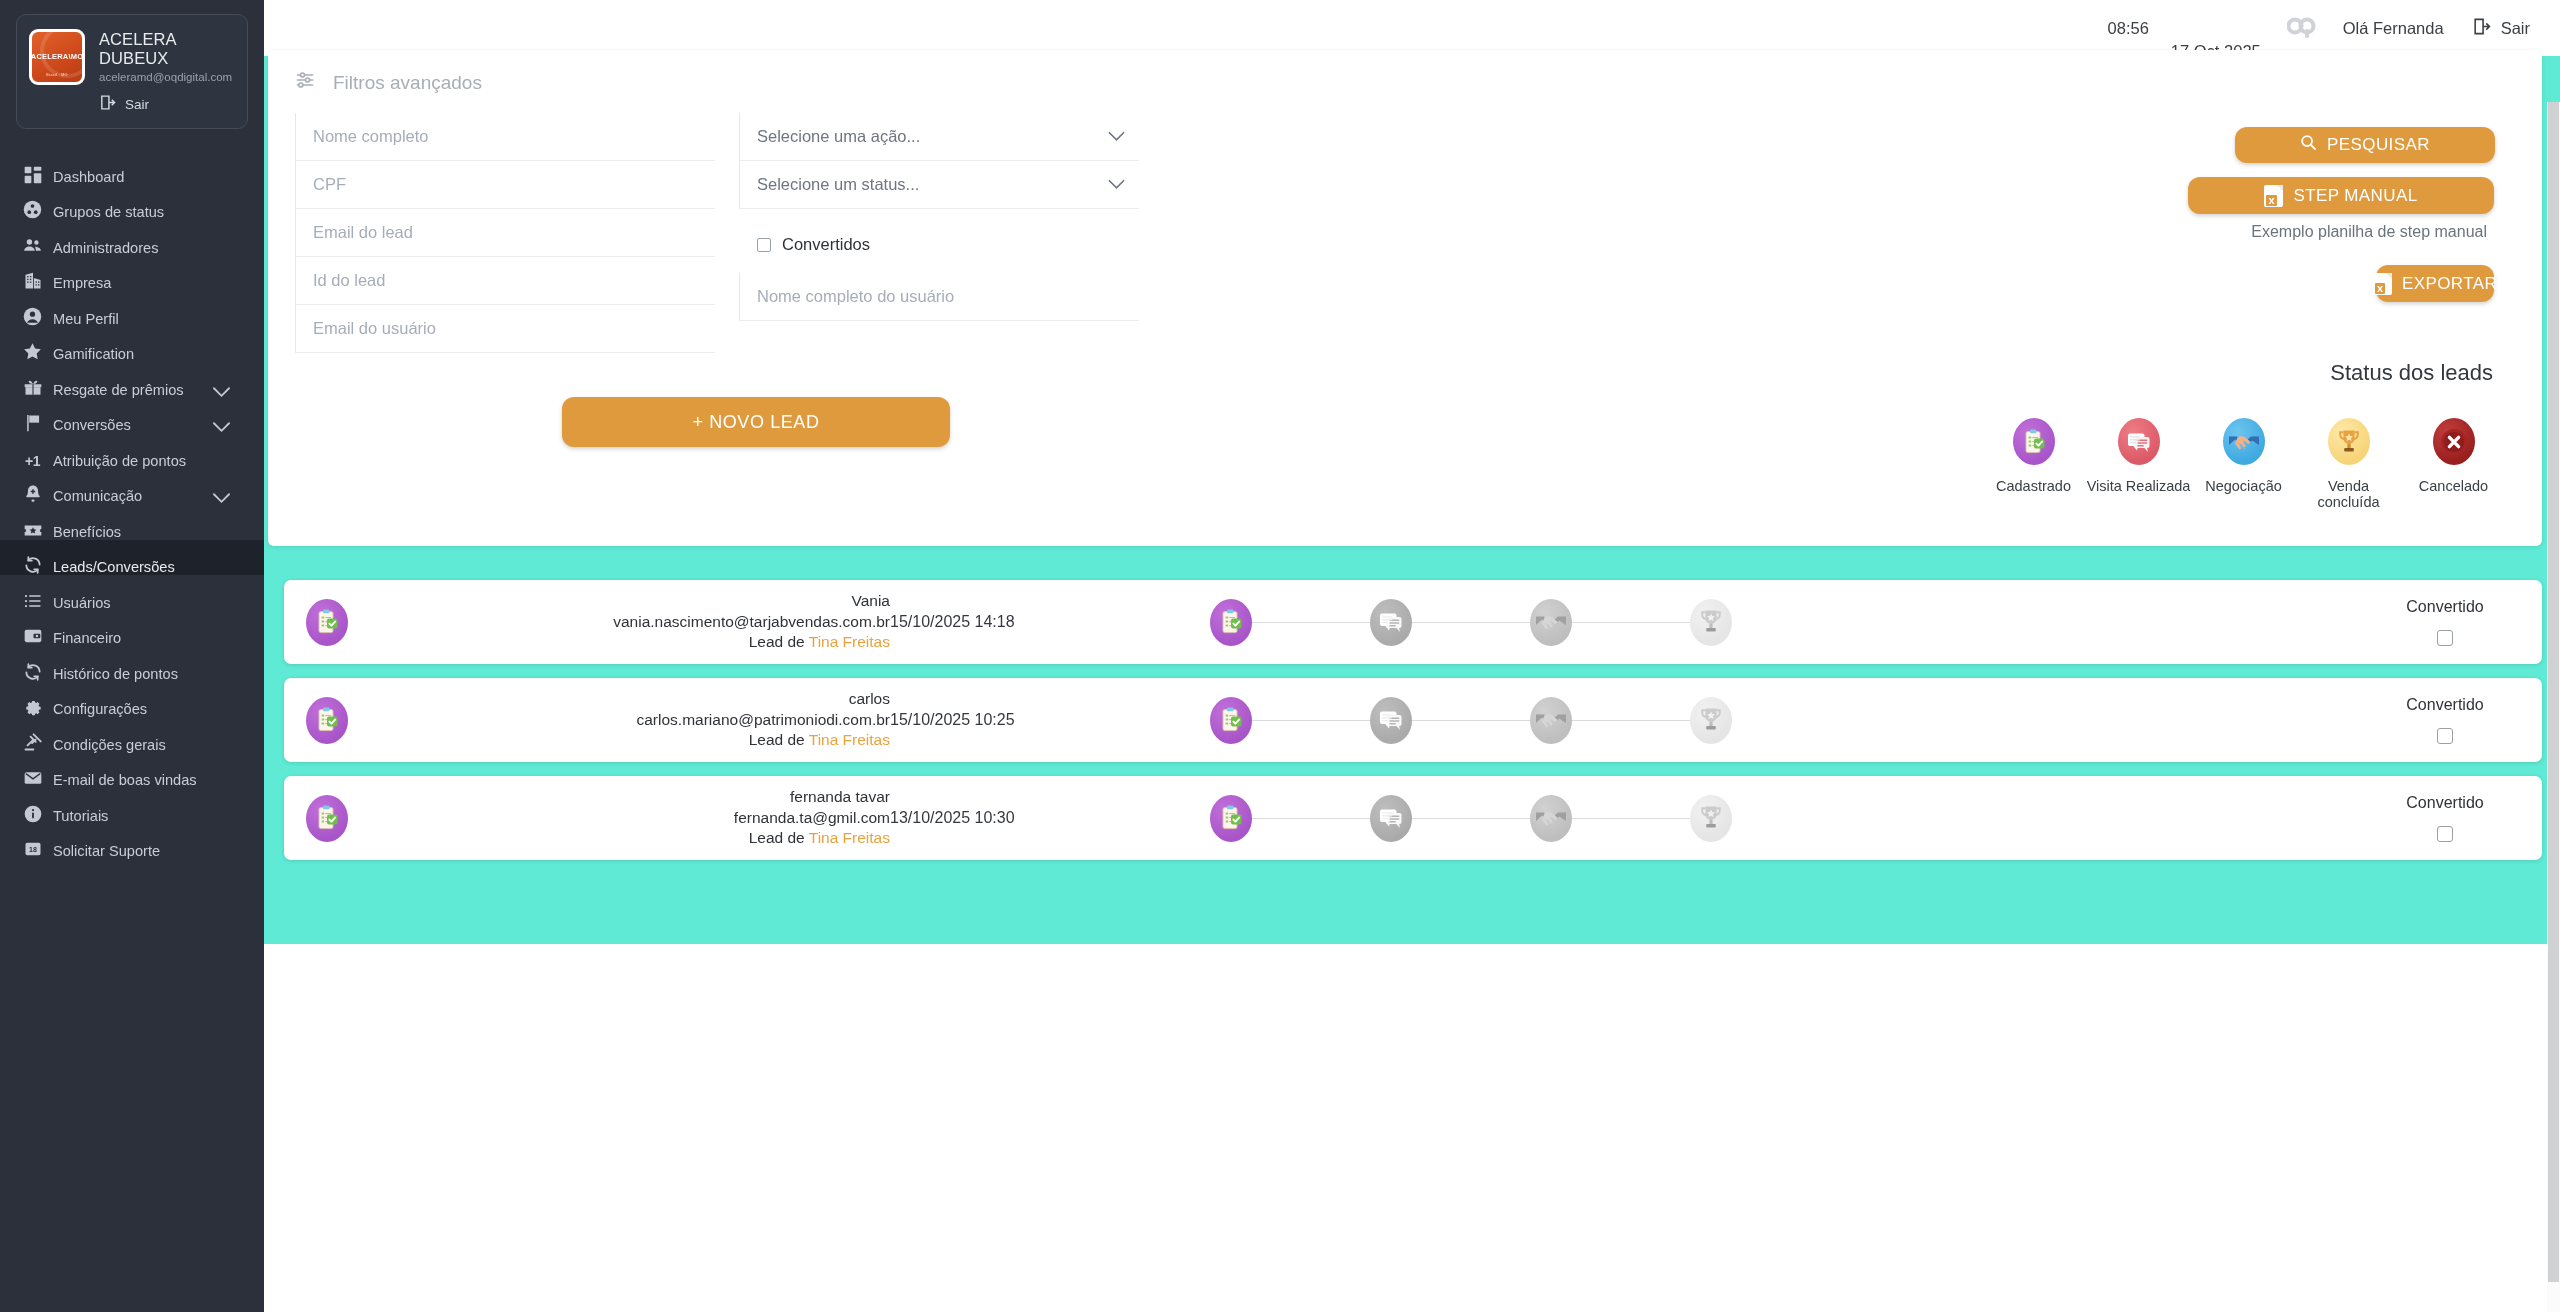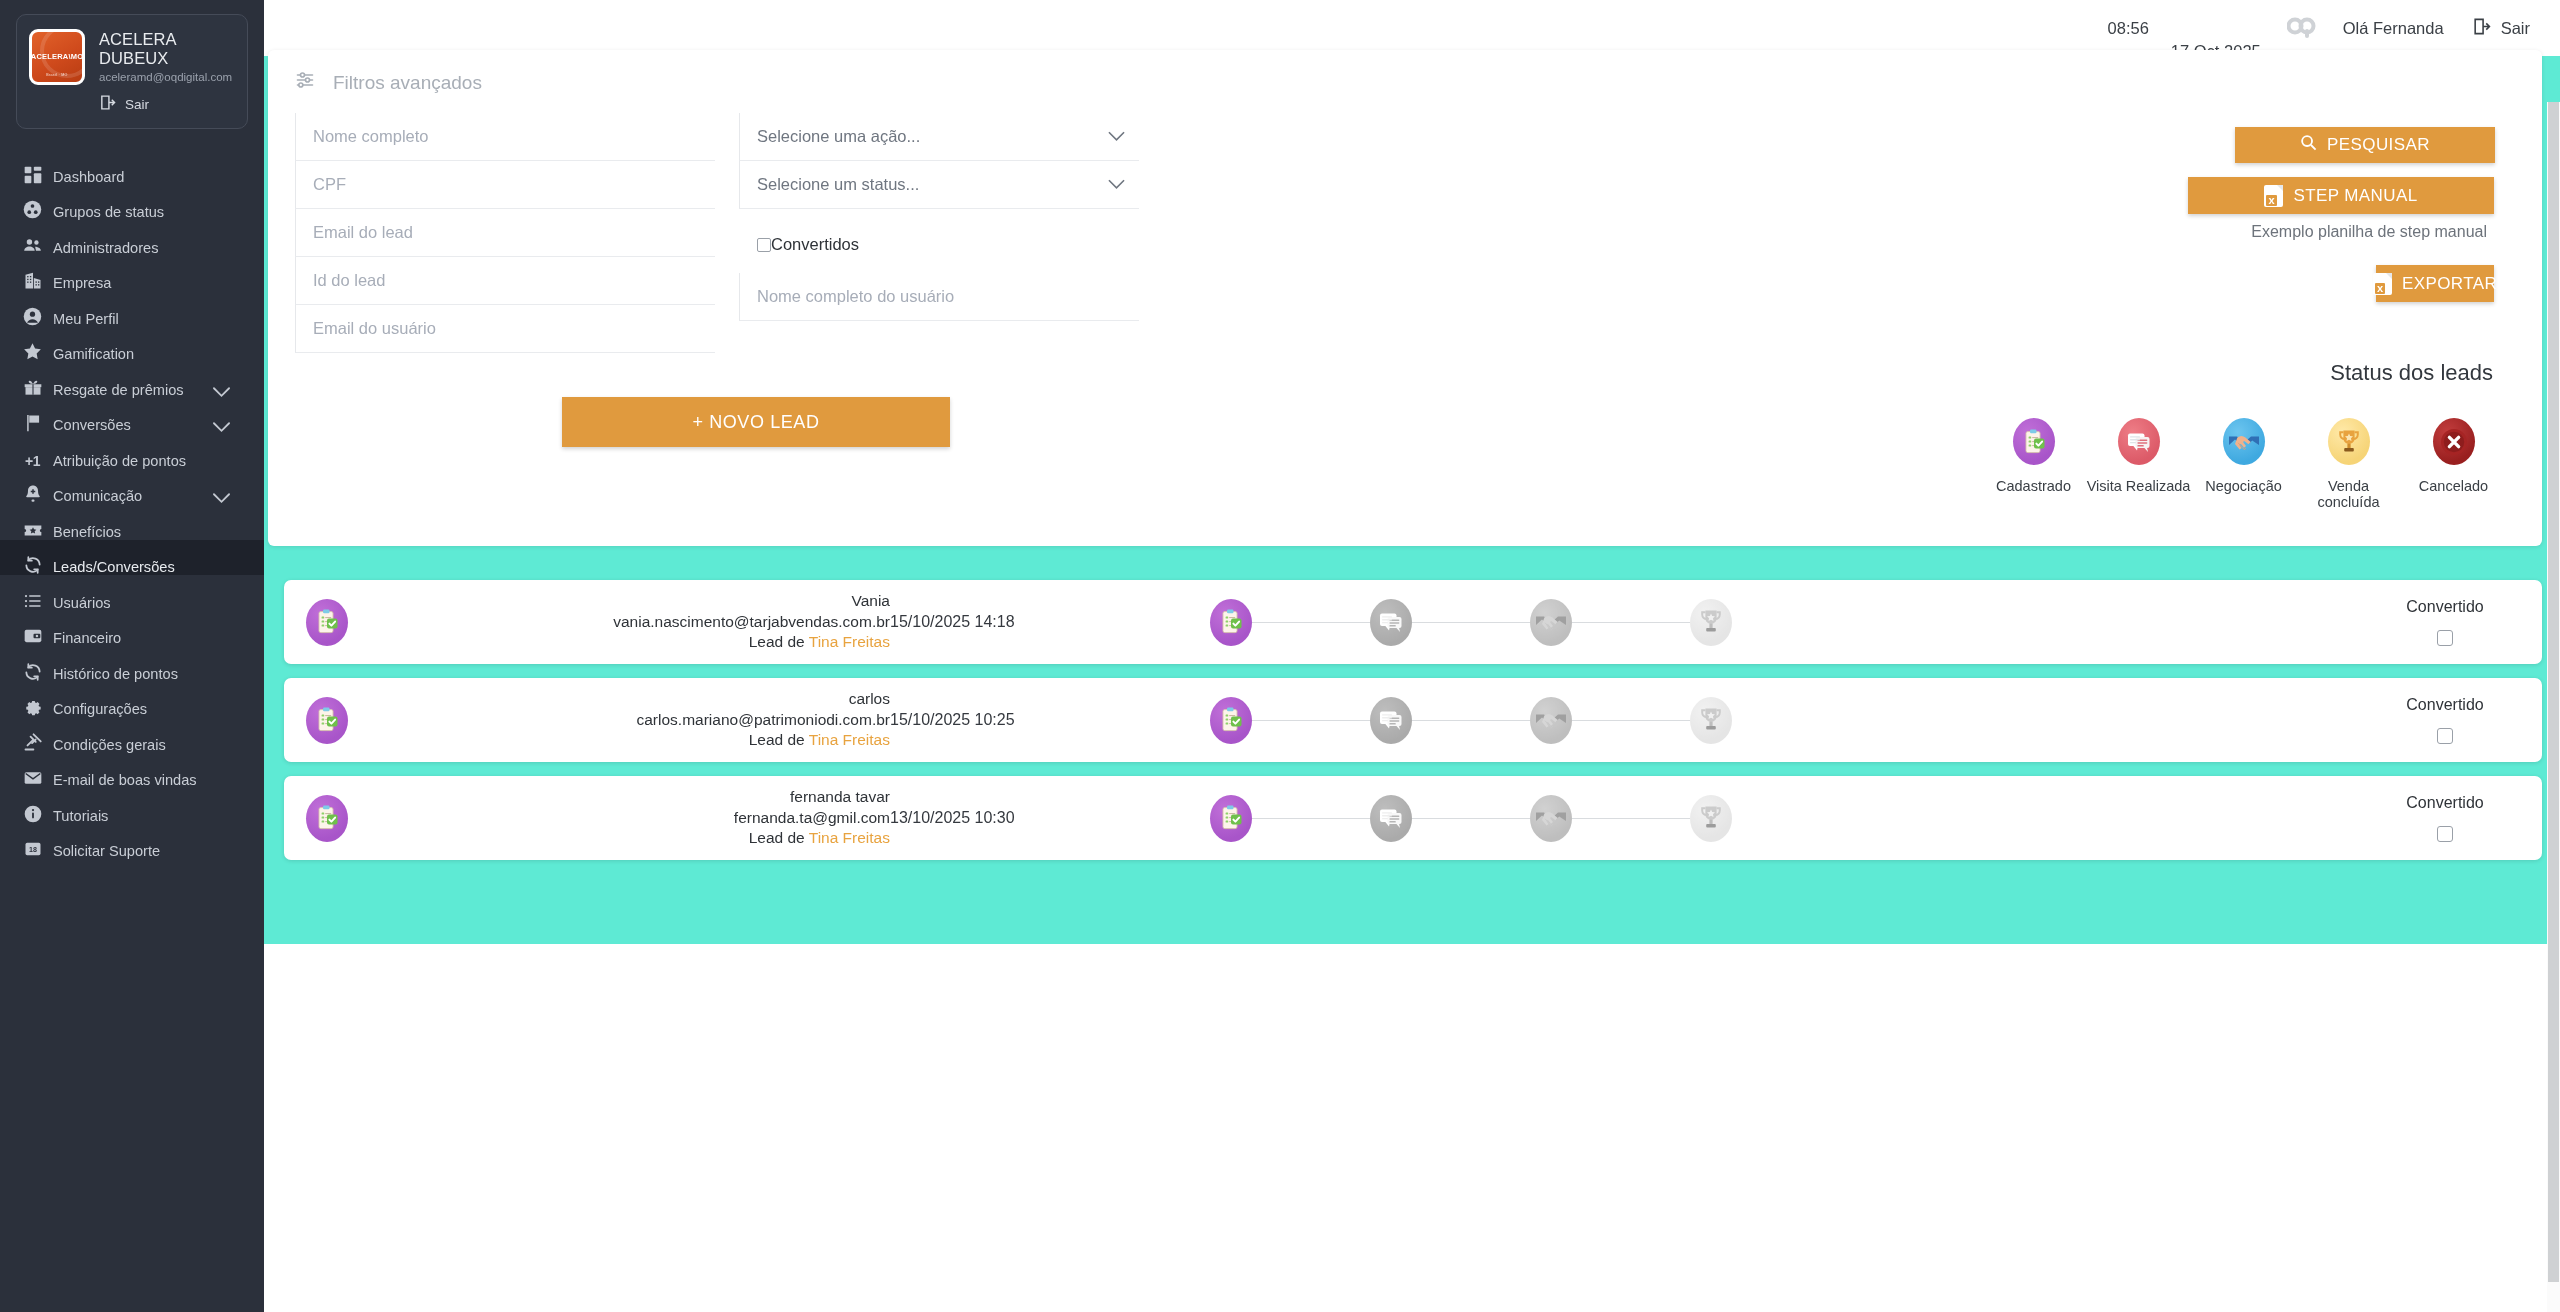--- a/index.html
+++ b/index.html
@@ -97,29 +97,29 @@
   .field {
     height: 48px; border-left: 1px solid #e6e8eb; border-bottom: 1px solid #e9ebee;
     display: flex; align-items: center; padding-left: 17px;
     font-size: 16.5px; color: #a7adb8; background: #fff; cursor: text;
   }
   .select-field {
     height: 48px; border-left: 1px solid #e6e8eb; border-bottom: 1px solid #e9ebee;
     display: flex; align-items: center; justify-content: space-between;
     padding: 0 14px 0 17px; font-size: 16.5px; color: #6f7680; cursor: pointer;
   }
-  .chk-row { display: flex; align-items: center; padding: 26px 0 0 18px; }
+  .chk-row { display: flex; align-items: center; gap: 11px; padding: 26px 0 0 18px; }
   .chk {
     width: 14px; height: 14px; border: 1px solid #9aa0a8; border-radius: 2px;
     background: #fff; cursor: pointer; flex: 0 0 14px;
   }
   .chk-label { font-size: 16.5px; color: #2f3338; }
 
   .btn {
-    background: #e09a3e; color: #fff; border: 0; border-radius: 0;
+    background: #e09a3e; color: #fff; border: 0; border-radius: 12px;
     font-size: 17px; letter-spacing: .4px; cursor: pointer;
     display: flex; align-items: center; justify-content: center; gap: 10px;
     box-shadow: 0 2px 4px rgba(0,0,0,.18); font-family: inherit;
   }
   .btn-search { position: absolute; right: 47px; top: 14px; width: 260px; height: 36px; }
   .btn-step { position: absolute; right: 48px; top: 64px; width: 306px; height: 37px; }
   .step-note {
     position: absolute; right: 55px; top: 110px;
     font-size: 16px; color: #6d737b; white-space: nowrap;
   }

